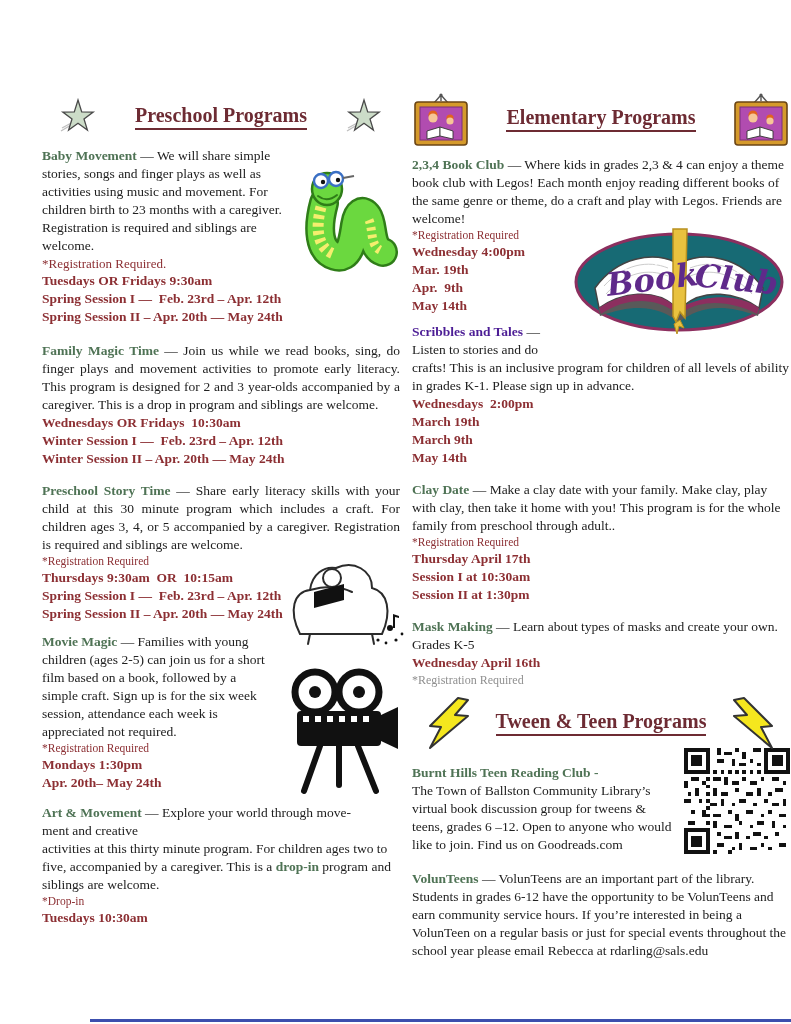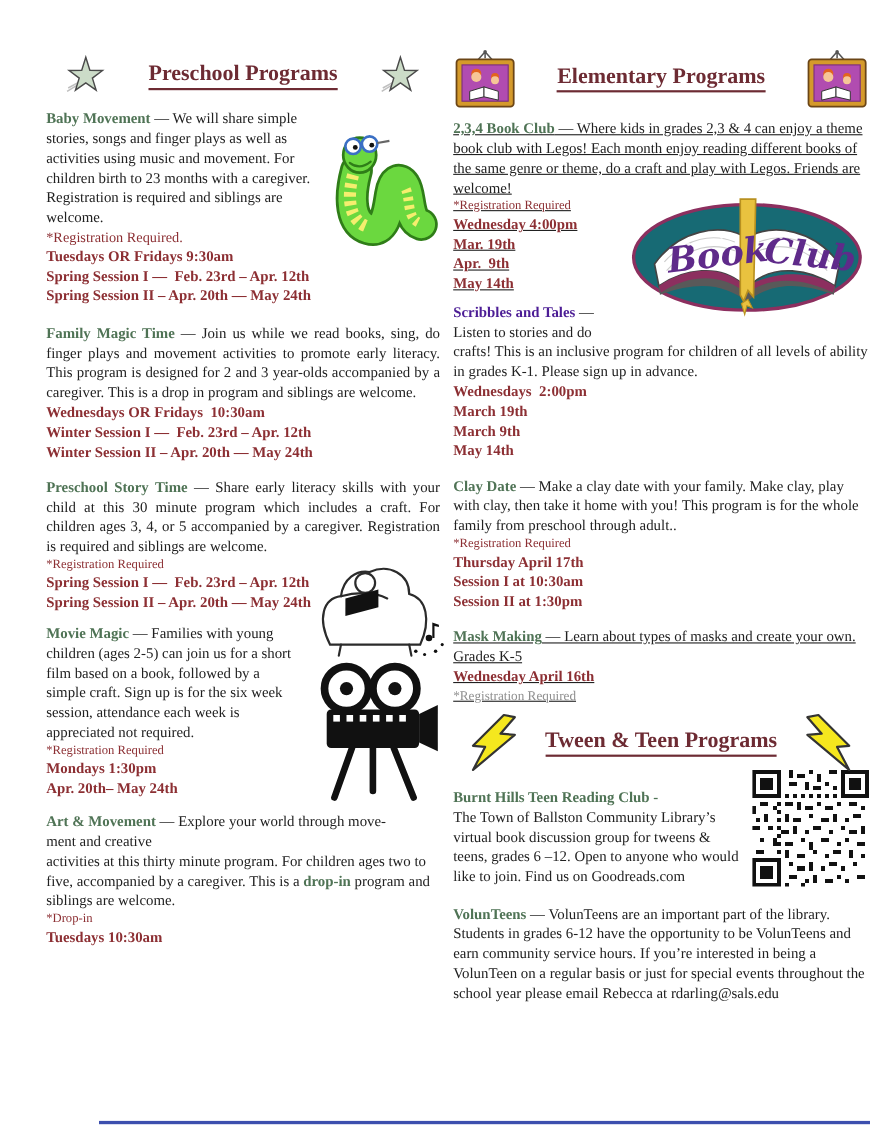--- a/index.html
+++ b/index.html
@@ -1,18 +1,18 @@
 <!DOCTYPE html>
 <html><head>
 <meta charset="utf-8">
 <style>
   html,body{margin:0;padding:0;background:#fff;}
   .page{position:relative;width:791px;height:1024px;background:#ffffff;overflow:hidden;
         font-family:"Liberation Serif","DejaVu Serif",serif;color:#212121;}
-  .col{position:absolute;}
+  .col{position:absolute;margin-top:48px;}
   .col-left{left:42px;top:50px;width:358px;}
   .col-right{left:412px;top:44px;width:378px;}
 
   .title-row{display:flex;align-items:center;justify-content:center;gap:38px;margin-bottom:12px;}
   .title-row.elem{justify-content:space-between;gap:0;align-items:flex-start;margin-bottom:8px;}
   .big-title{font-size:20px;font-weight:bold;color:#6d2b33;border-bottom:2px solid #6d2b33;
              padding-bottom:1px;white-space:nowrap;}
   .elem .big-title{margin-top:14px;}
   .teen-row{display:flex;align-items:center;justify-content:center;gap:24px;margin:6px 0 14px 0;}
 
@@ -21,21 +21,21 @@
   .just{text-align:justify;}
   .h{font-weight:bold;}
   .green{color:#4f7355;}
   .maroonh{color:#4c1d95;}
   .reg{color:#8c2f33;font-size:11.5px;line-height:15px;white-space:pre-wrap;}
   .reg.big{font-size:13px;line-height:17px;}
   .reg.gray{color:#8f8f8f;font-size:12px;line-height:16px;}
   .sched{color:#8c2f33;font-weight:bold;white-space:pre-wrap;line-height:18px;}
 
   .mb16{margin-bottom:16px;} .mb14{margin-bottom:14px;} .mb12{margin-bottom:12px;}
-  .mb10{margin-bottom:10px;} .mb8{margin-bottom:8px;text-decoration:underline;}
+  .mb10{margin-bottom:10px;} .mb8{margin-bottom:8px;}
 
   .fr{float:right;}
   .worm-float{width:100px;height:112px;margin:18px 0 2px 6px;}
   .camera-float{width:118px;height:128px;margin:34px 0 0 8px;}
   .bookclub-float{width:222px;height:122px;margin:-4px 0 4px 8px;}
   .qr-float{width:106px;height:106px;margin:-16px 0 6px 12px;}
   .sec-rel{position:relative;}
   .reader-abs{position:absolute;right:-8px;top:60px;width:128px;height:104px;}
 
   .bottom-line{position:absolute;left:90px;top:1019px;width:701px;height:3px;background:#3c4fae;}
@@ -110,20 +110,21 @@
             <path d="M113 86 L113 72 L119 74 L119 76 L115 75 L115 86 Z"></path>
             <circle cx="98" cy="98" r="1.6"></circle>
               <circle cx="106" cy="101" r="1.4"></circle>
             <circle cx="116" cy="98" r="1.6"></circle>
               <circle cx="122" cy="92" r="1.4"></circle>
           </g>
         </svg>
       </div>
       <p class="just"><span class="h green">Preschool Story Time</span><span> — Share early literacy skills with your child at this 30 minute program which includes a craft.  For children ages 3, 4, or 5 accompanied by a caregiver.   Registration is required and siblings are welcome.</span></p>
       <div class="reg">*Registration Required</div>
+      <div class="sched">Thursdays 9:30am  OR  10:15am</div>
       <div class="sched">Spring Session I —  Feb. 23rd – Apr. 12th</div>
       <div class="sched">Spring Session II – Apr. 20th — May 24th</div>
     </div>
 
     <div class="prog mb12">
       <div class="fr camera-float">
         <svg width="118" height="128" viewBox="0 0 118 128">
           <circle cx="33" cy="25" r="20" fill="#fff" stroke="#111" stroke-width="7"></circle>
           <circle cx="33" cy="25" r="6" fill="#111"></circle>
           <circle cx="77" cy="25" r="20" fill="#fff" stroke="#111" stroke-width="7"></circle>

